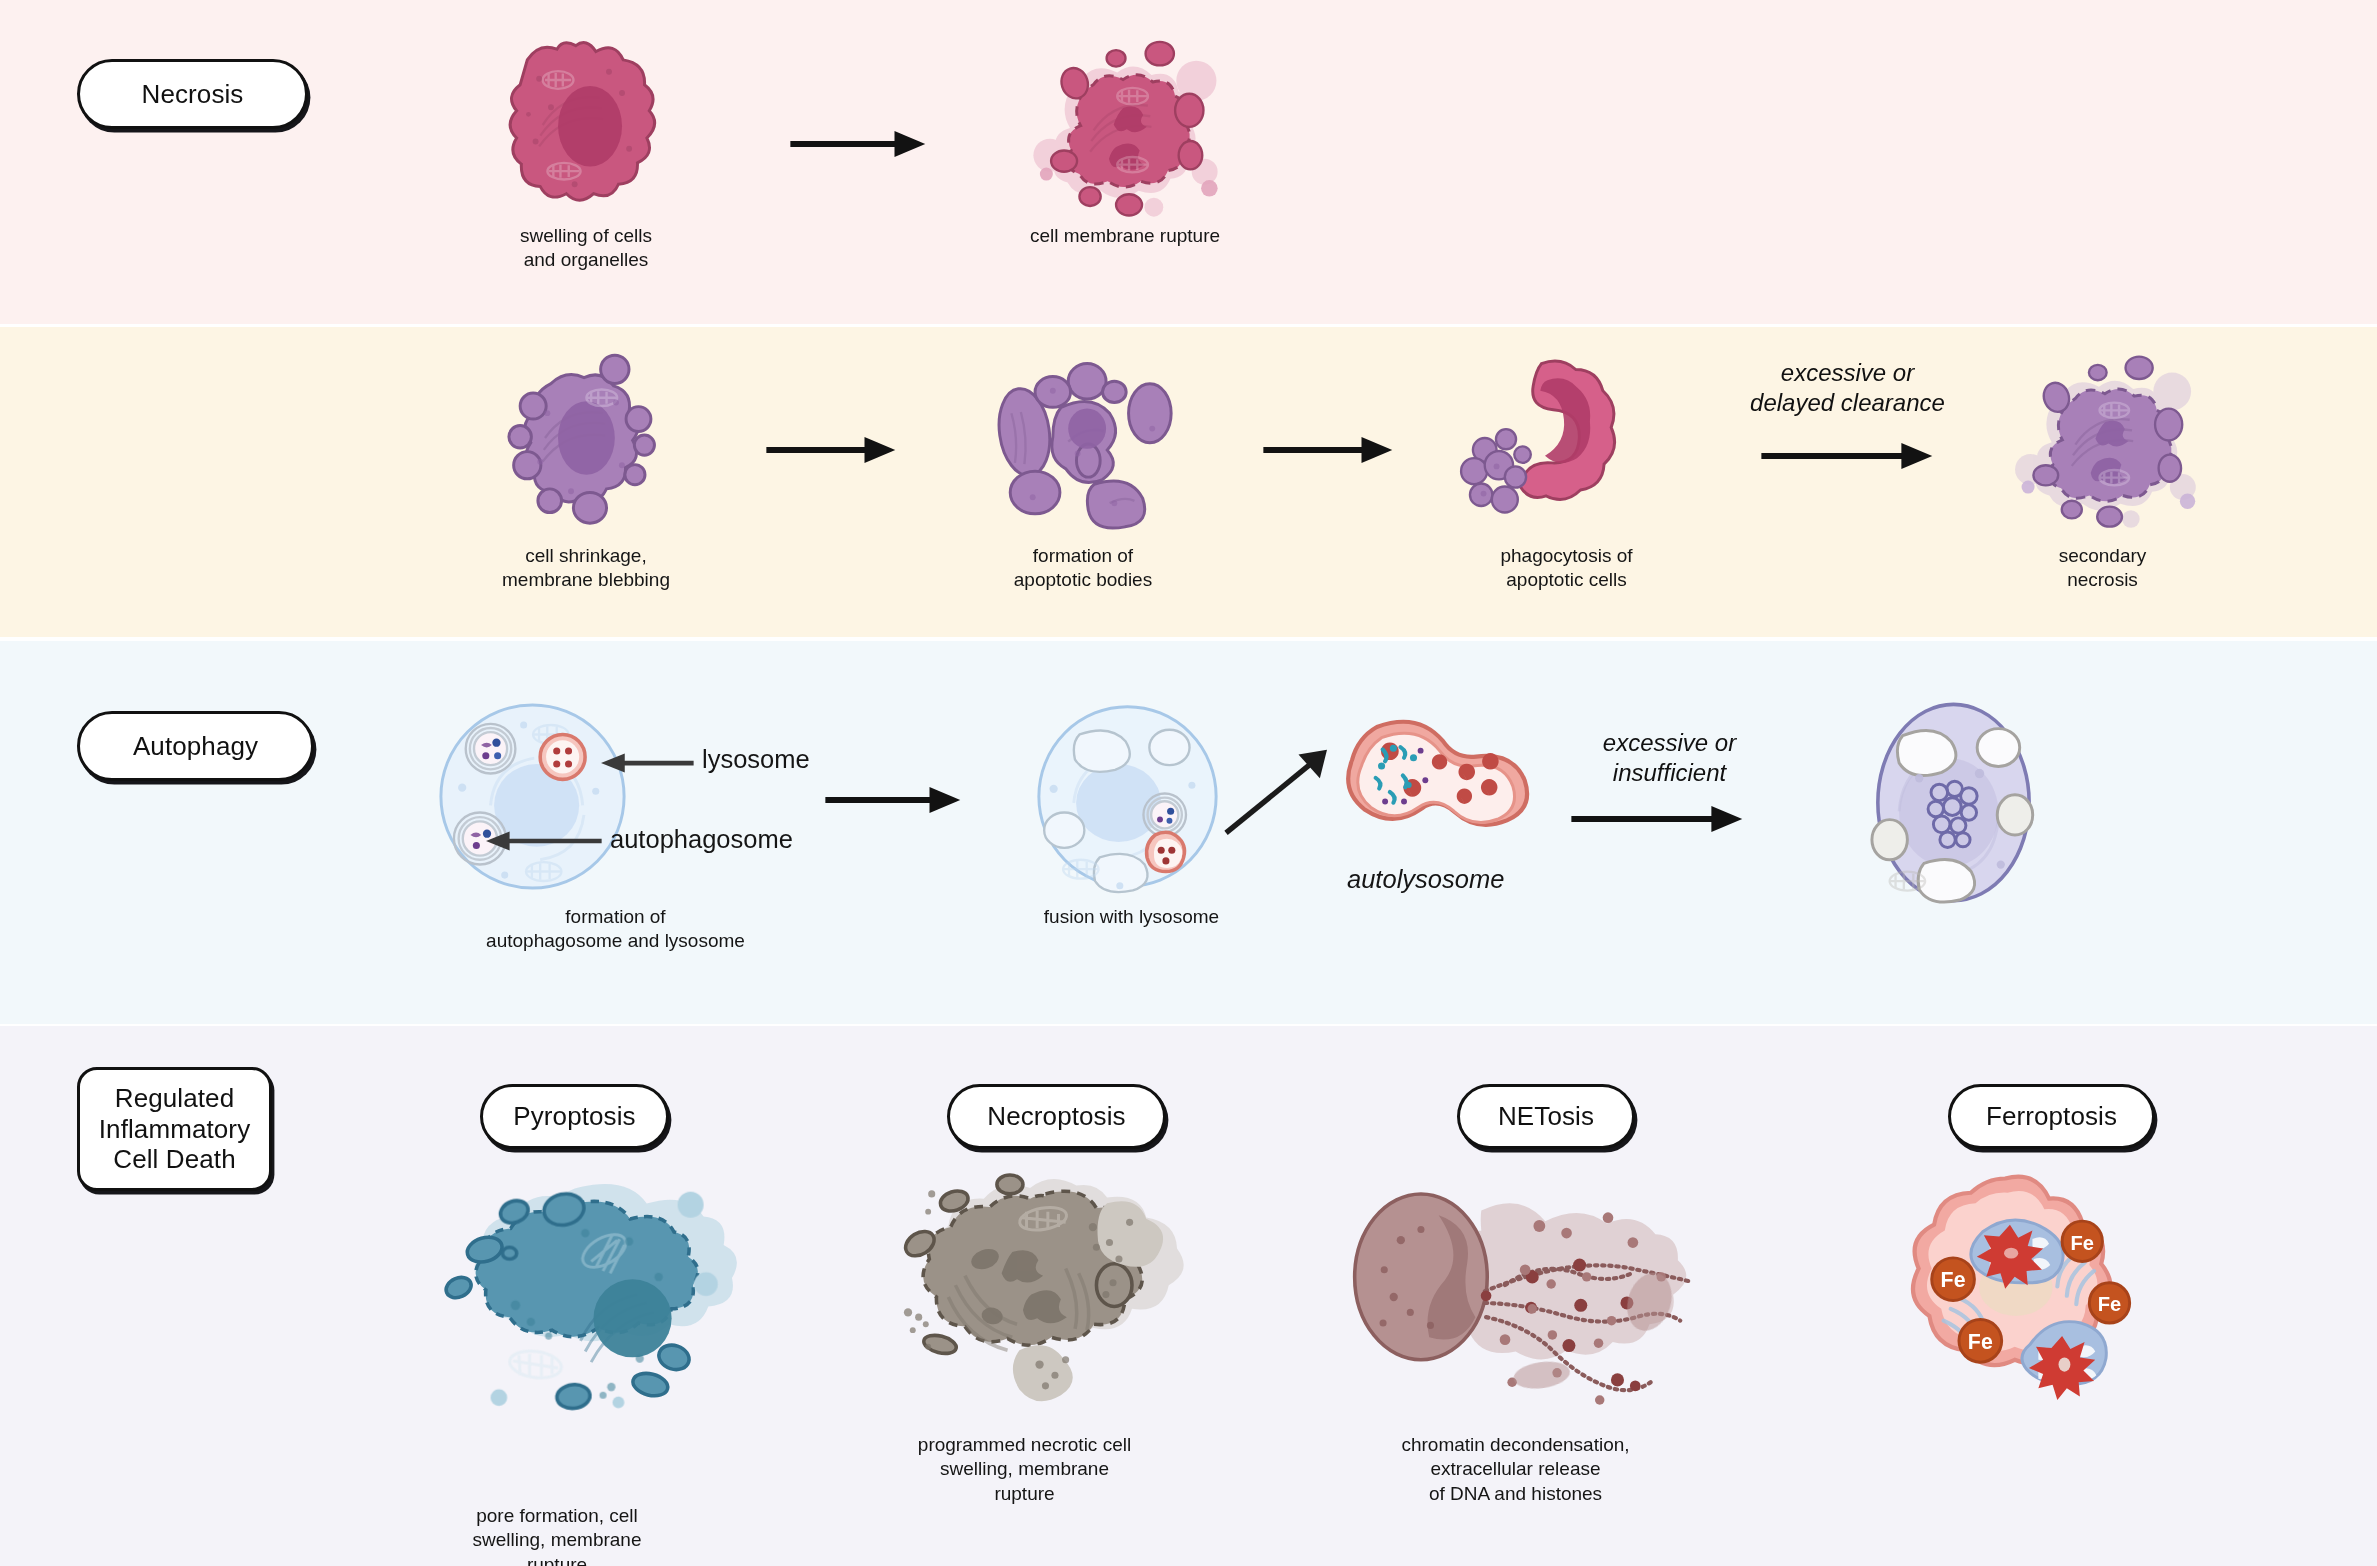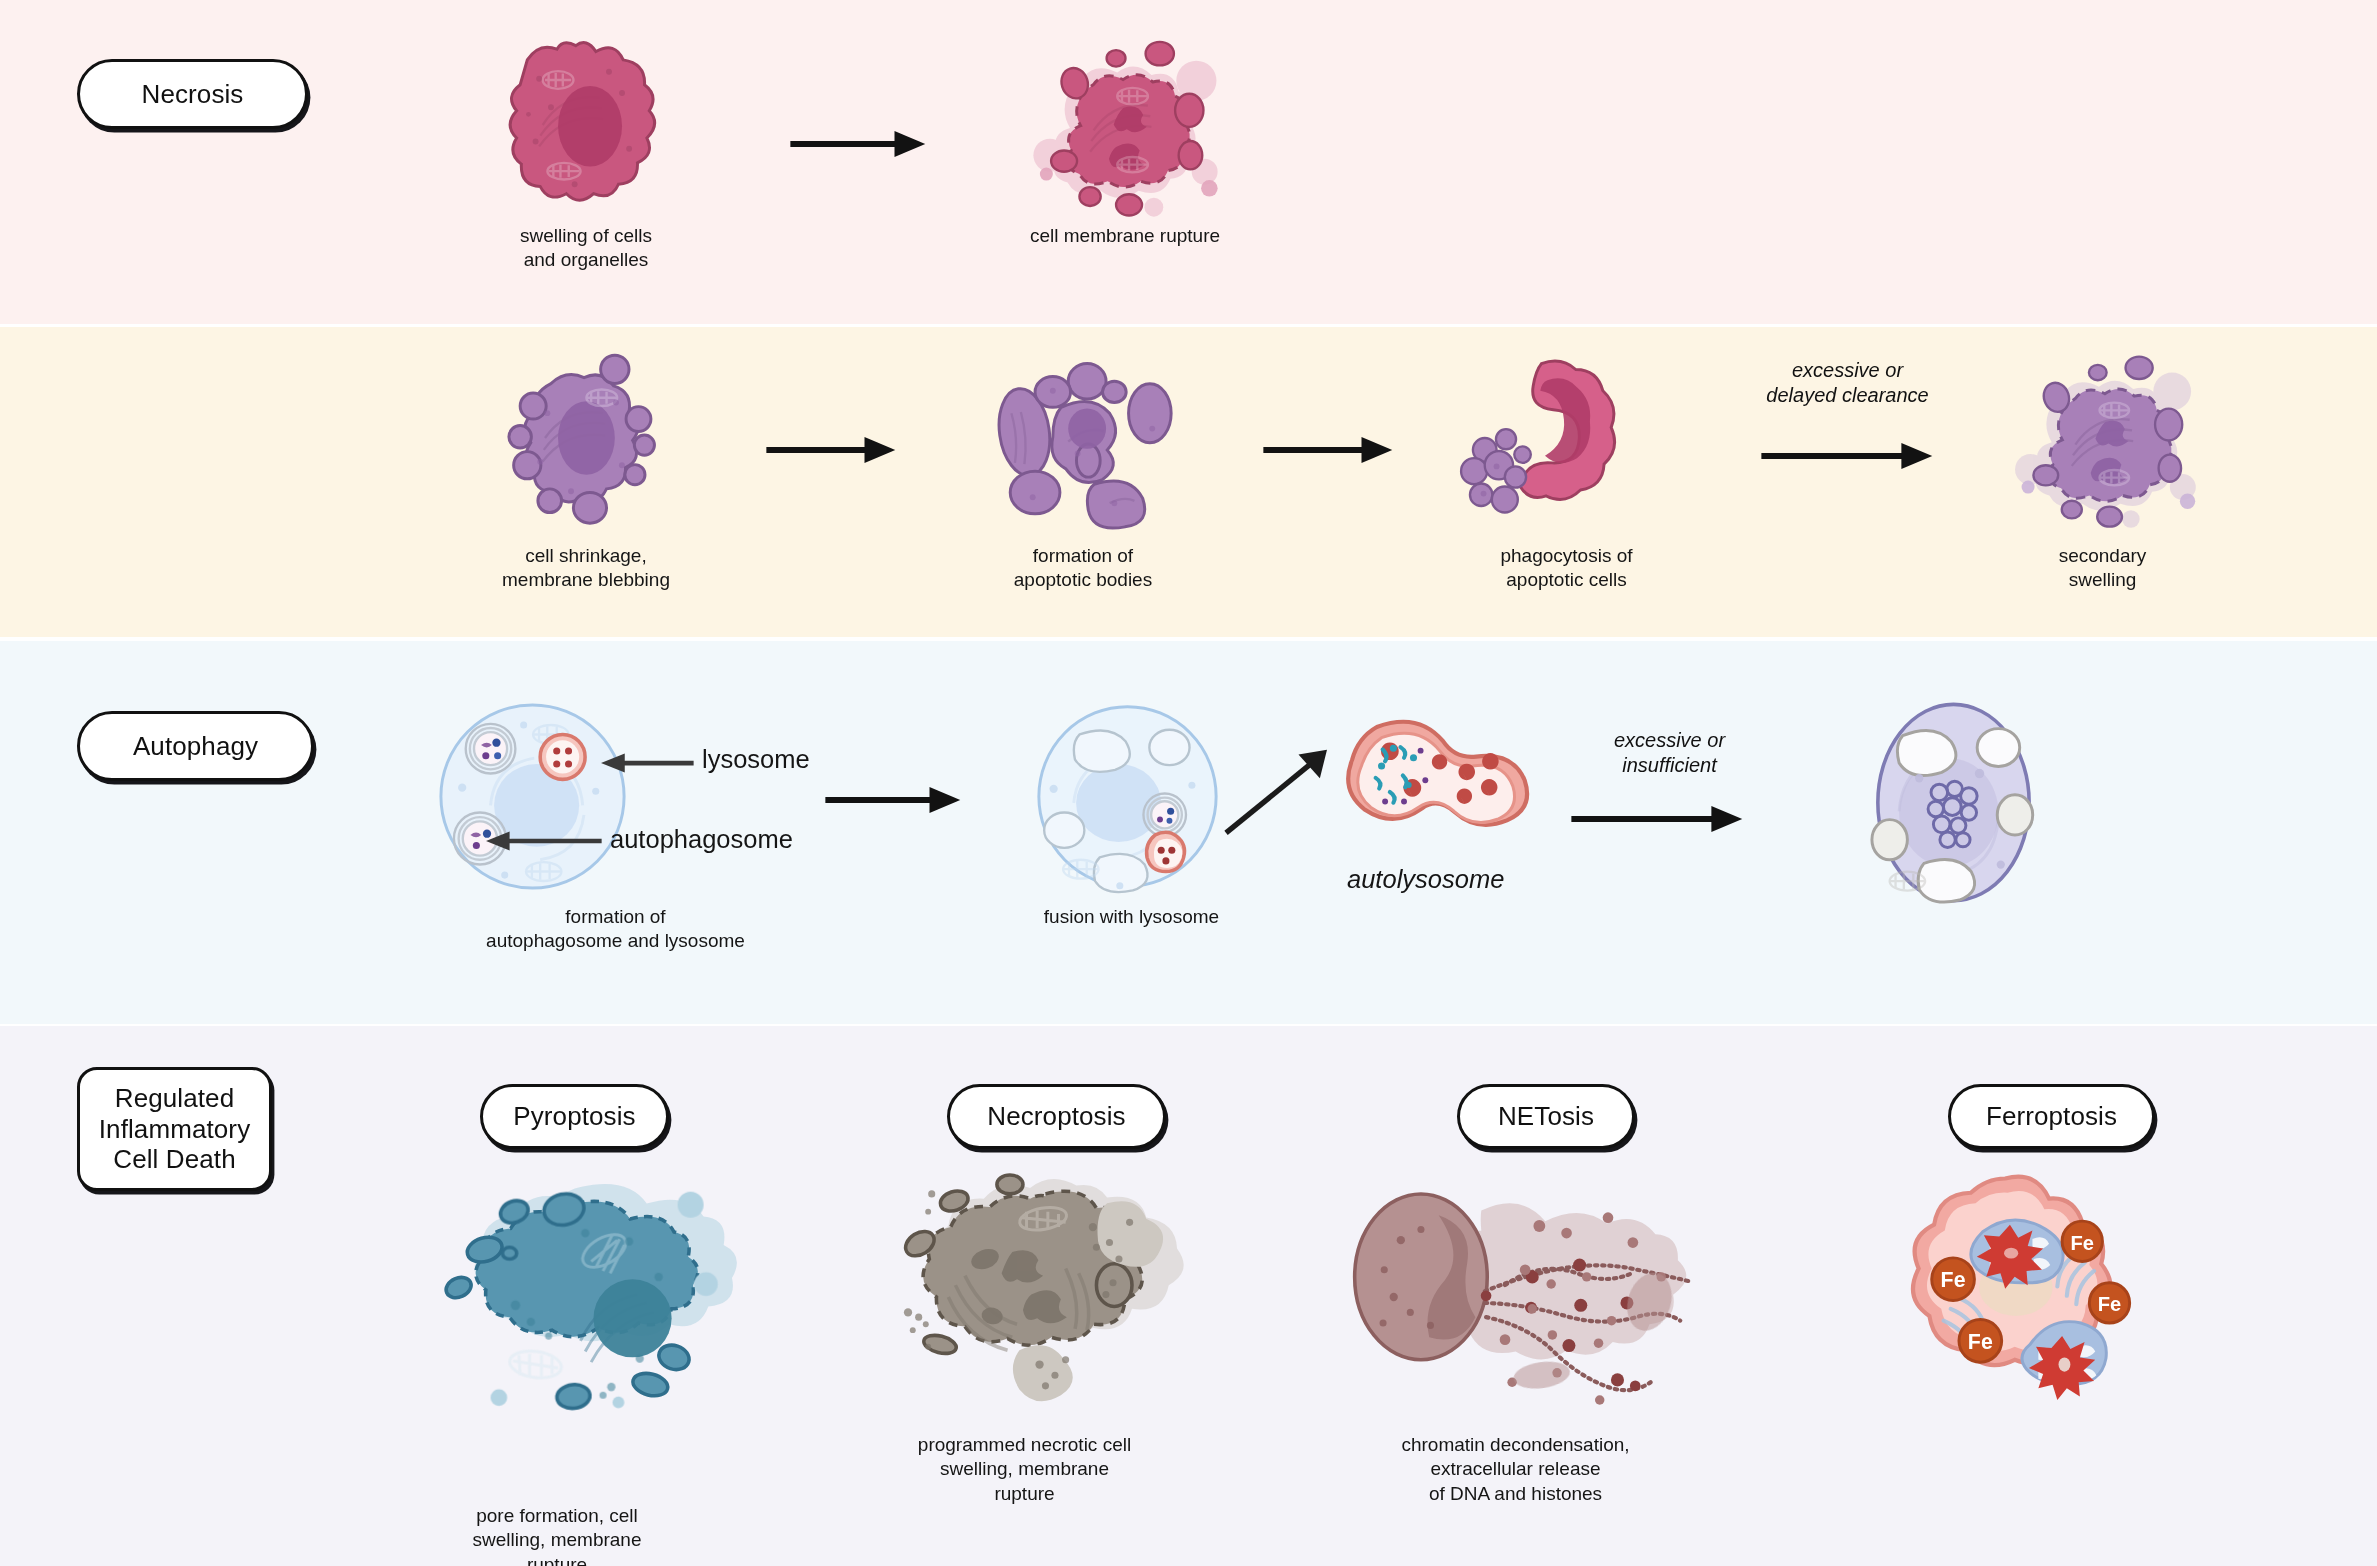--- a/index.html
+++ b/index.html
@@ -40,21 +40,21 @@
     color: #151515;
     font-size: 19px;
     line-height: 1.28;
     white-space: pre-line;
   }
   .condition {
     position: absolute;
     text-align: center;
     font-style: italic;
     color: #111;
-    font-size: 20px;
+    font-size: 24px;
     line-height: 1.26;
     white-space: pre-line;
   }
   .inline-label {
     position: absolute;
     font-size: 25.5px;
     color: #151515;
     white-space: nowrap;
   }
   .inline-label.italic { font-style: italic; margin-left: 12px; }
@@ -335,21 +335,21 @@
         <ellipse cx="220" cy="228" rx="25" ry="13"></ellipse>
         <path d="M195 228 L245 228 M203 219 L203 237 M215 218 L215 238 M228 219 L228 237"></path>
       </g>
       <g fill="#cbb4d8" opacity="0.9">
         <circle cx="344" cy="268" r="13"></circle>
           <circle cx="74" cy="244" r="11"></circle>
       </g>
     </svg>
   </div>
   <div class="caption" style="left:1972px; top:544px; width:261px;">secondary
-swelling</div>
+necrosis</div>
 
   <div class="pill pill-oval" style="left:77px; top:711px; width:237px; height:70px;">
     <span>Autophagy</span>
   </div>
 
   <div class="cell" style="left:435px; top:699px;">
     <svg width="195" height="195" viewBox="0 0 330 330">
       <ellipse cx="165" cy="165" rx="155" ry="155" fill="#e8f2fb" stroke="#a7c8e8" stroke-width="5"></ellipse>
       <ellipse cx="172" cy="180" rx="72" ry="70" fill="#cfe0f6" opacity="0.95"></ellipse>
       <g opacity="0.45" fill="none" stroke="#c7dcf2" stroke-width="5">

